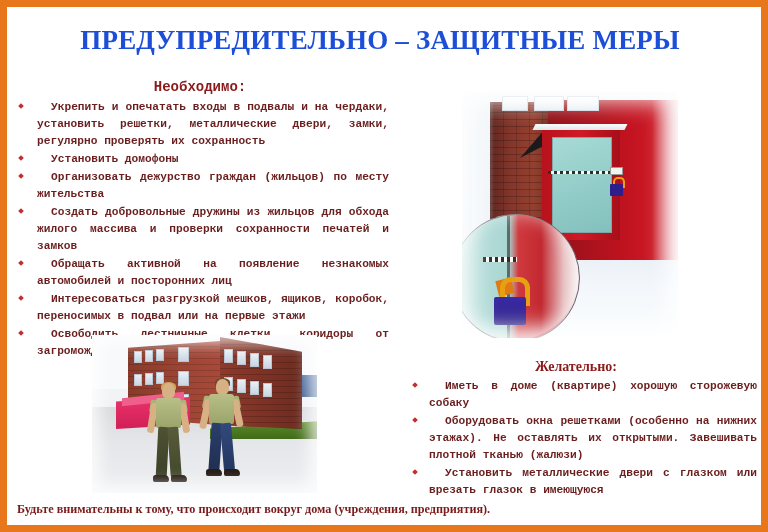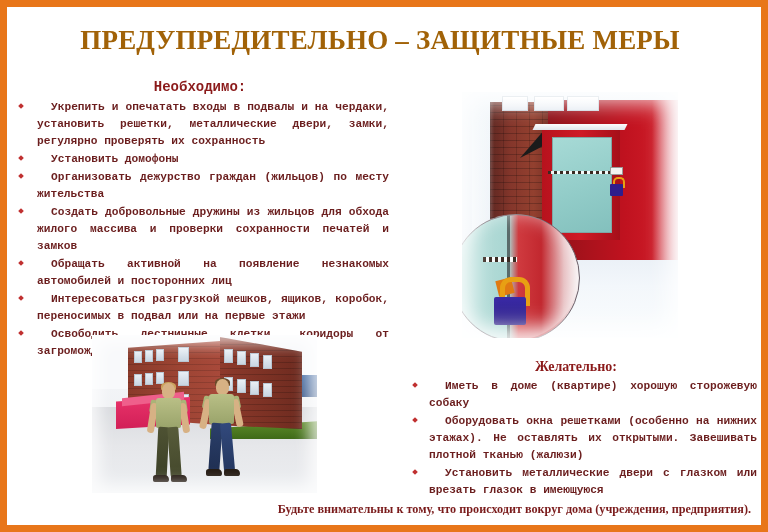--- a/index.html
+++ b/index.html
@@ -28,21 +28,21 @@
   .title {
     position: absolute;
     left: 0;
     right: 8px;
     top: 18px;
     text-align: center;
     font-family: "Liberation Serif", "DejaVu Serif", serif;
     font-weight: bold;
     font-size: 27px;
     letter-spacing: 0.2px;
-    color: #a16207;
+    color: #1d4ed8;
     white-space: nowrap;
   }
 
   
   .sec-head {
     font-family: "Liberation Serif", "DejaVu Serif", serif;
     font-weight: bold;
     font-size: 14px;
     color: #8B1A1A;
     text-align: center;
@@ -96,21 +96,21 @@
   #right-col .sec-head { margin-bottom: 3px; }
   #right-col .blist li { padding-left: 34px; text-indent: 16px; }
   #right-col .blist li::before { left: 18px; }
 
   
   #footer {
     position: absolute;
     left: 10px;
     right: 10px;
     bottom: 8px;
-    text-align: right;
+    text-align: left;
     font-family: "Liberation Serif", "DejaVu Serif", serif;
     font-weight: bold;
     font-size: 12.2px;
     line-height: 16px;
     color: #7A1B1B;
   }
 
   
   #door-photo {
     position: absolute;

